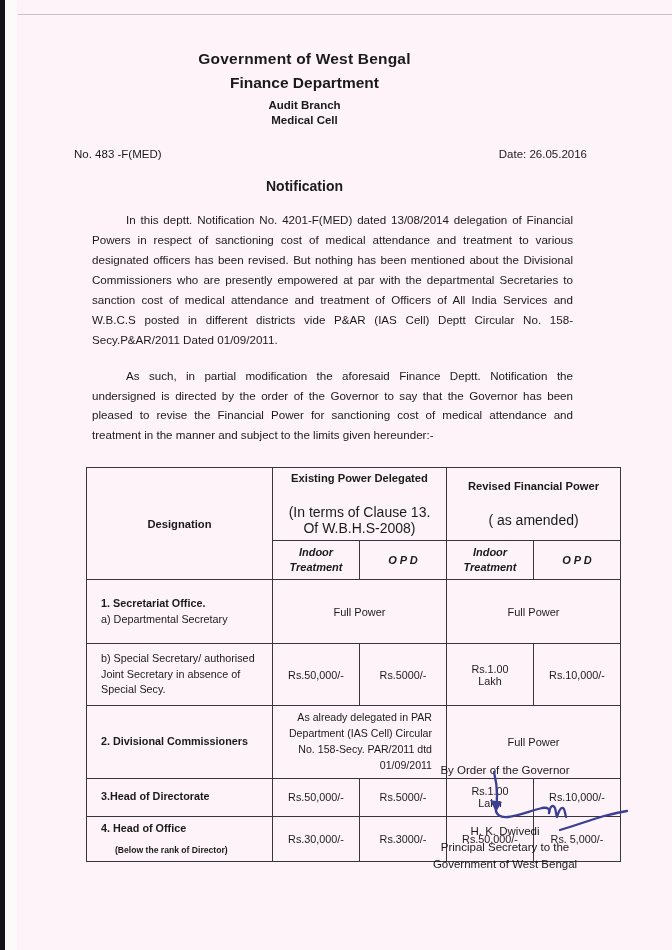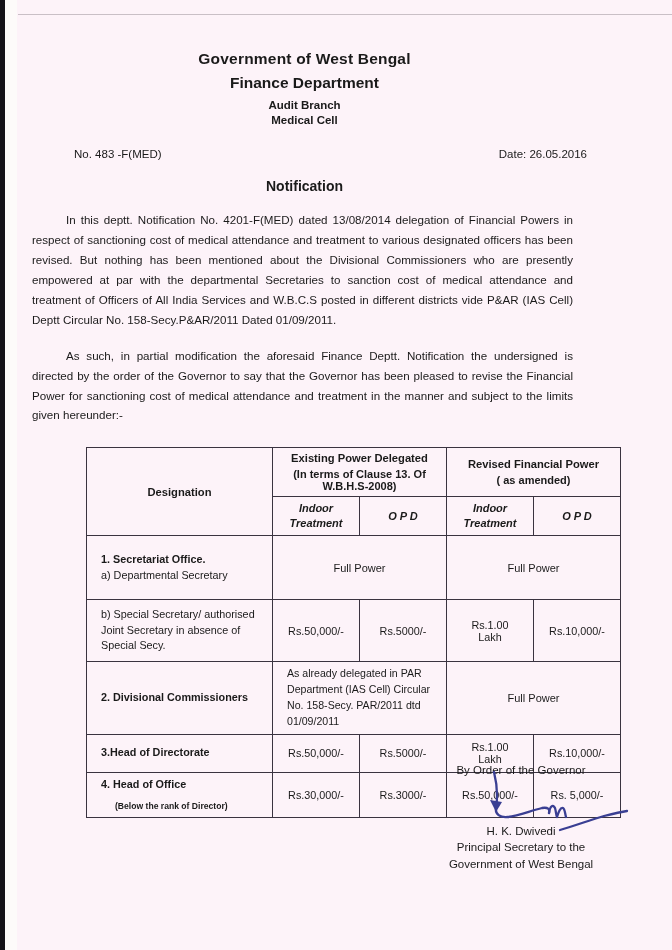--- a/index.html
+++ b/index.html
@@ -61,21 +61,21 @@
   .memo-date { font-weight: normal; }
 
   .notif-title {
     text-align: center;
     font-size: 14px;
     font-weight: bold;
     margin-top: 18px;
   }
 
   
-  .body-wrap { padding: 0 36px 0 32px; }
+  .body-wrap { padding: 0 36px 0 92px; }
   p.para {
     font-size: 11.6px;
     line-height: 1.72;
     text-align: justify;
     margin: 0;
     text-indent: 34px;
   }
   p.para.p1 { margin-top: 16px; }
   p.para.p2 { margin-top: 16px; }
 
@@ -95,23 +95,23 @@
   .col-desig { width: 186px; }
   .col-n { width: 87px; }
   th.hdr-main {
     text-align: center;
     font-weight: bold;
     font-size: 11.2px;
     padding: 6px 4px 5px 4px;
   }
   th.hdr-main .sub {
     display: block;
-    font-weight: bold;
-    font-size: 11px;
-    margin-top: 4px;
+    font-weight: normal;
+    font-size: 14px;
+    margin-top: 20px;
   }
   th.hdr-sub {
     text-align: center;
     font-weight: bold;
     font-style: italic;
     font-size: 11px;
     padding: 5px 2px;
     line-height: 1.35;
   }
   td.desig {
@@ -129,34 +129,34 @@
   }
   td.num {
     text-align: center;
     font-size: 10.8px;
   }
   td.center {
     text-align: center;
     font-size: 11px;
   }
   td.note {
-    text-align: left;
+    text-align: right;
     font-size: 10.6px;
     line-height: 1.5;
     vertical-align: top;
     padding-top: 6px;
   }
   .rh-tall { height: 64px; }
   .rh-med { height: 62px; }
   .rh-sm { height: 38px; }
 
   
   .sign-block {
     position: absolute;
-    left: 396px;
+    left: 380px;
     top: 762px;
     width: 250px;
     text-align: center;
     font-size: 11.5px;
     line-height: 1.45;
   }
   .by-order { margin-bottom: 2px; }
   .sig-svg-holder {
     position: absolute;
     left: 470px;

